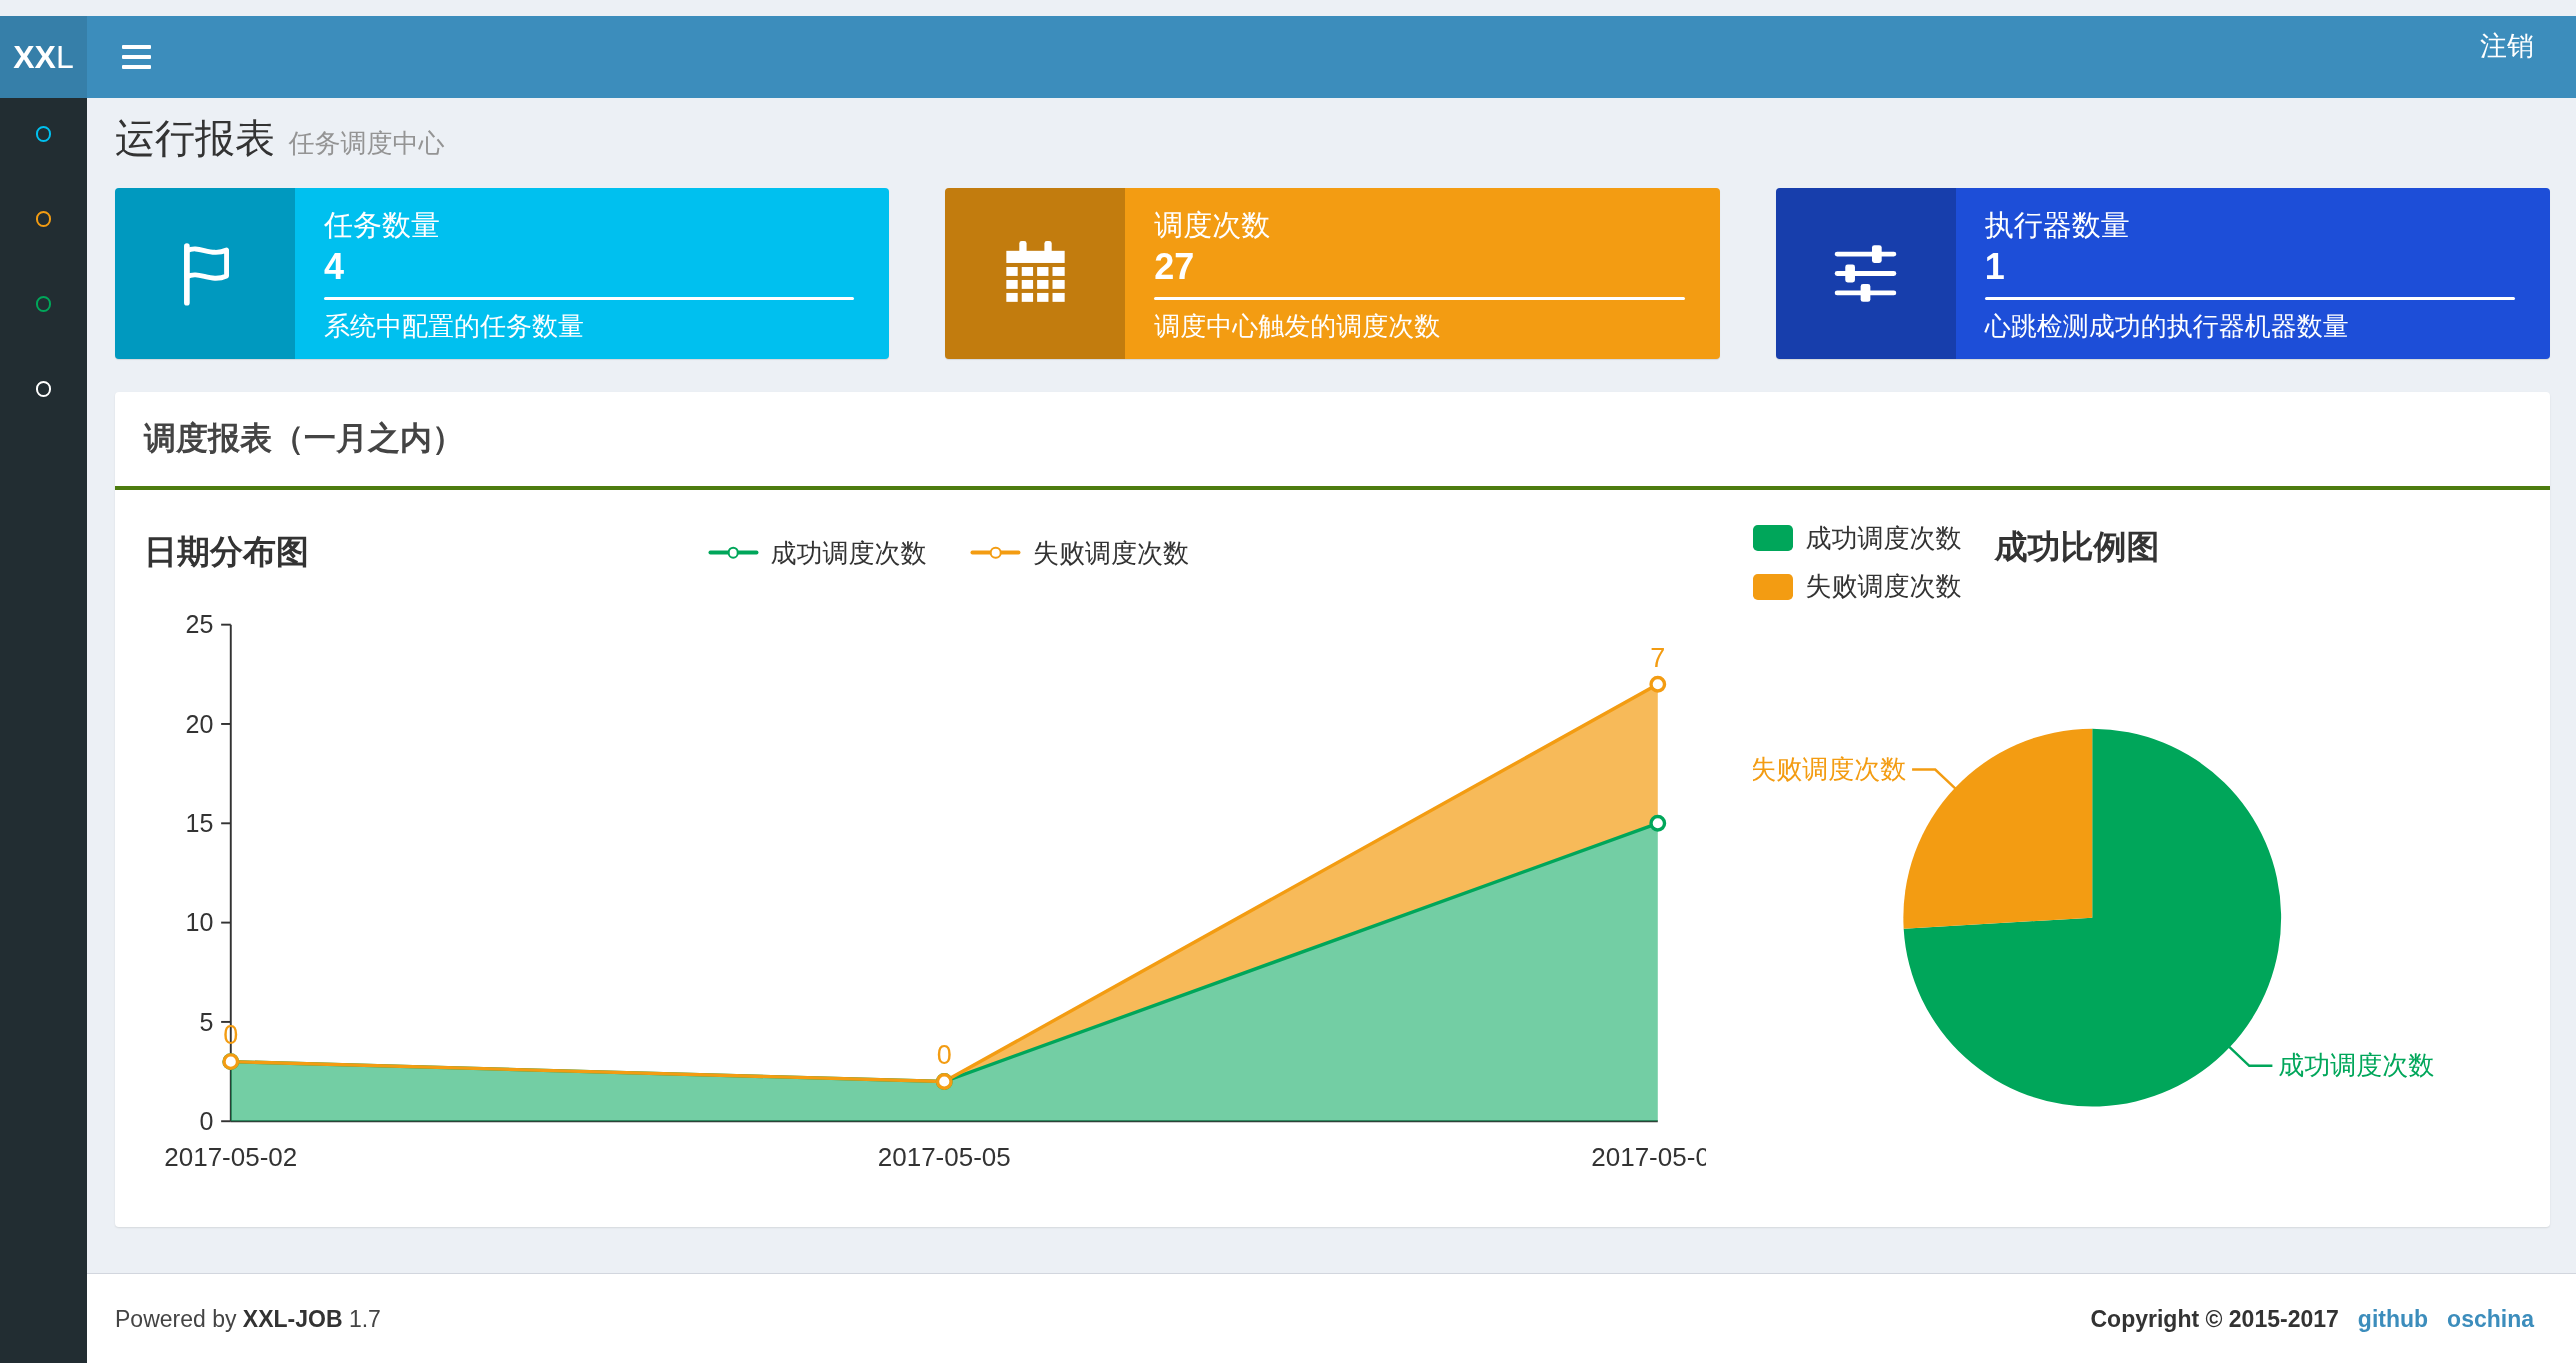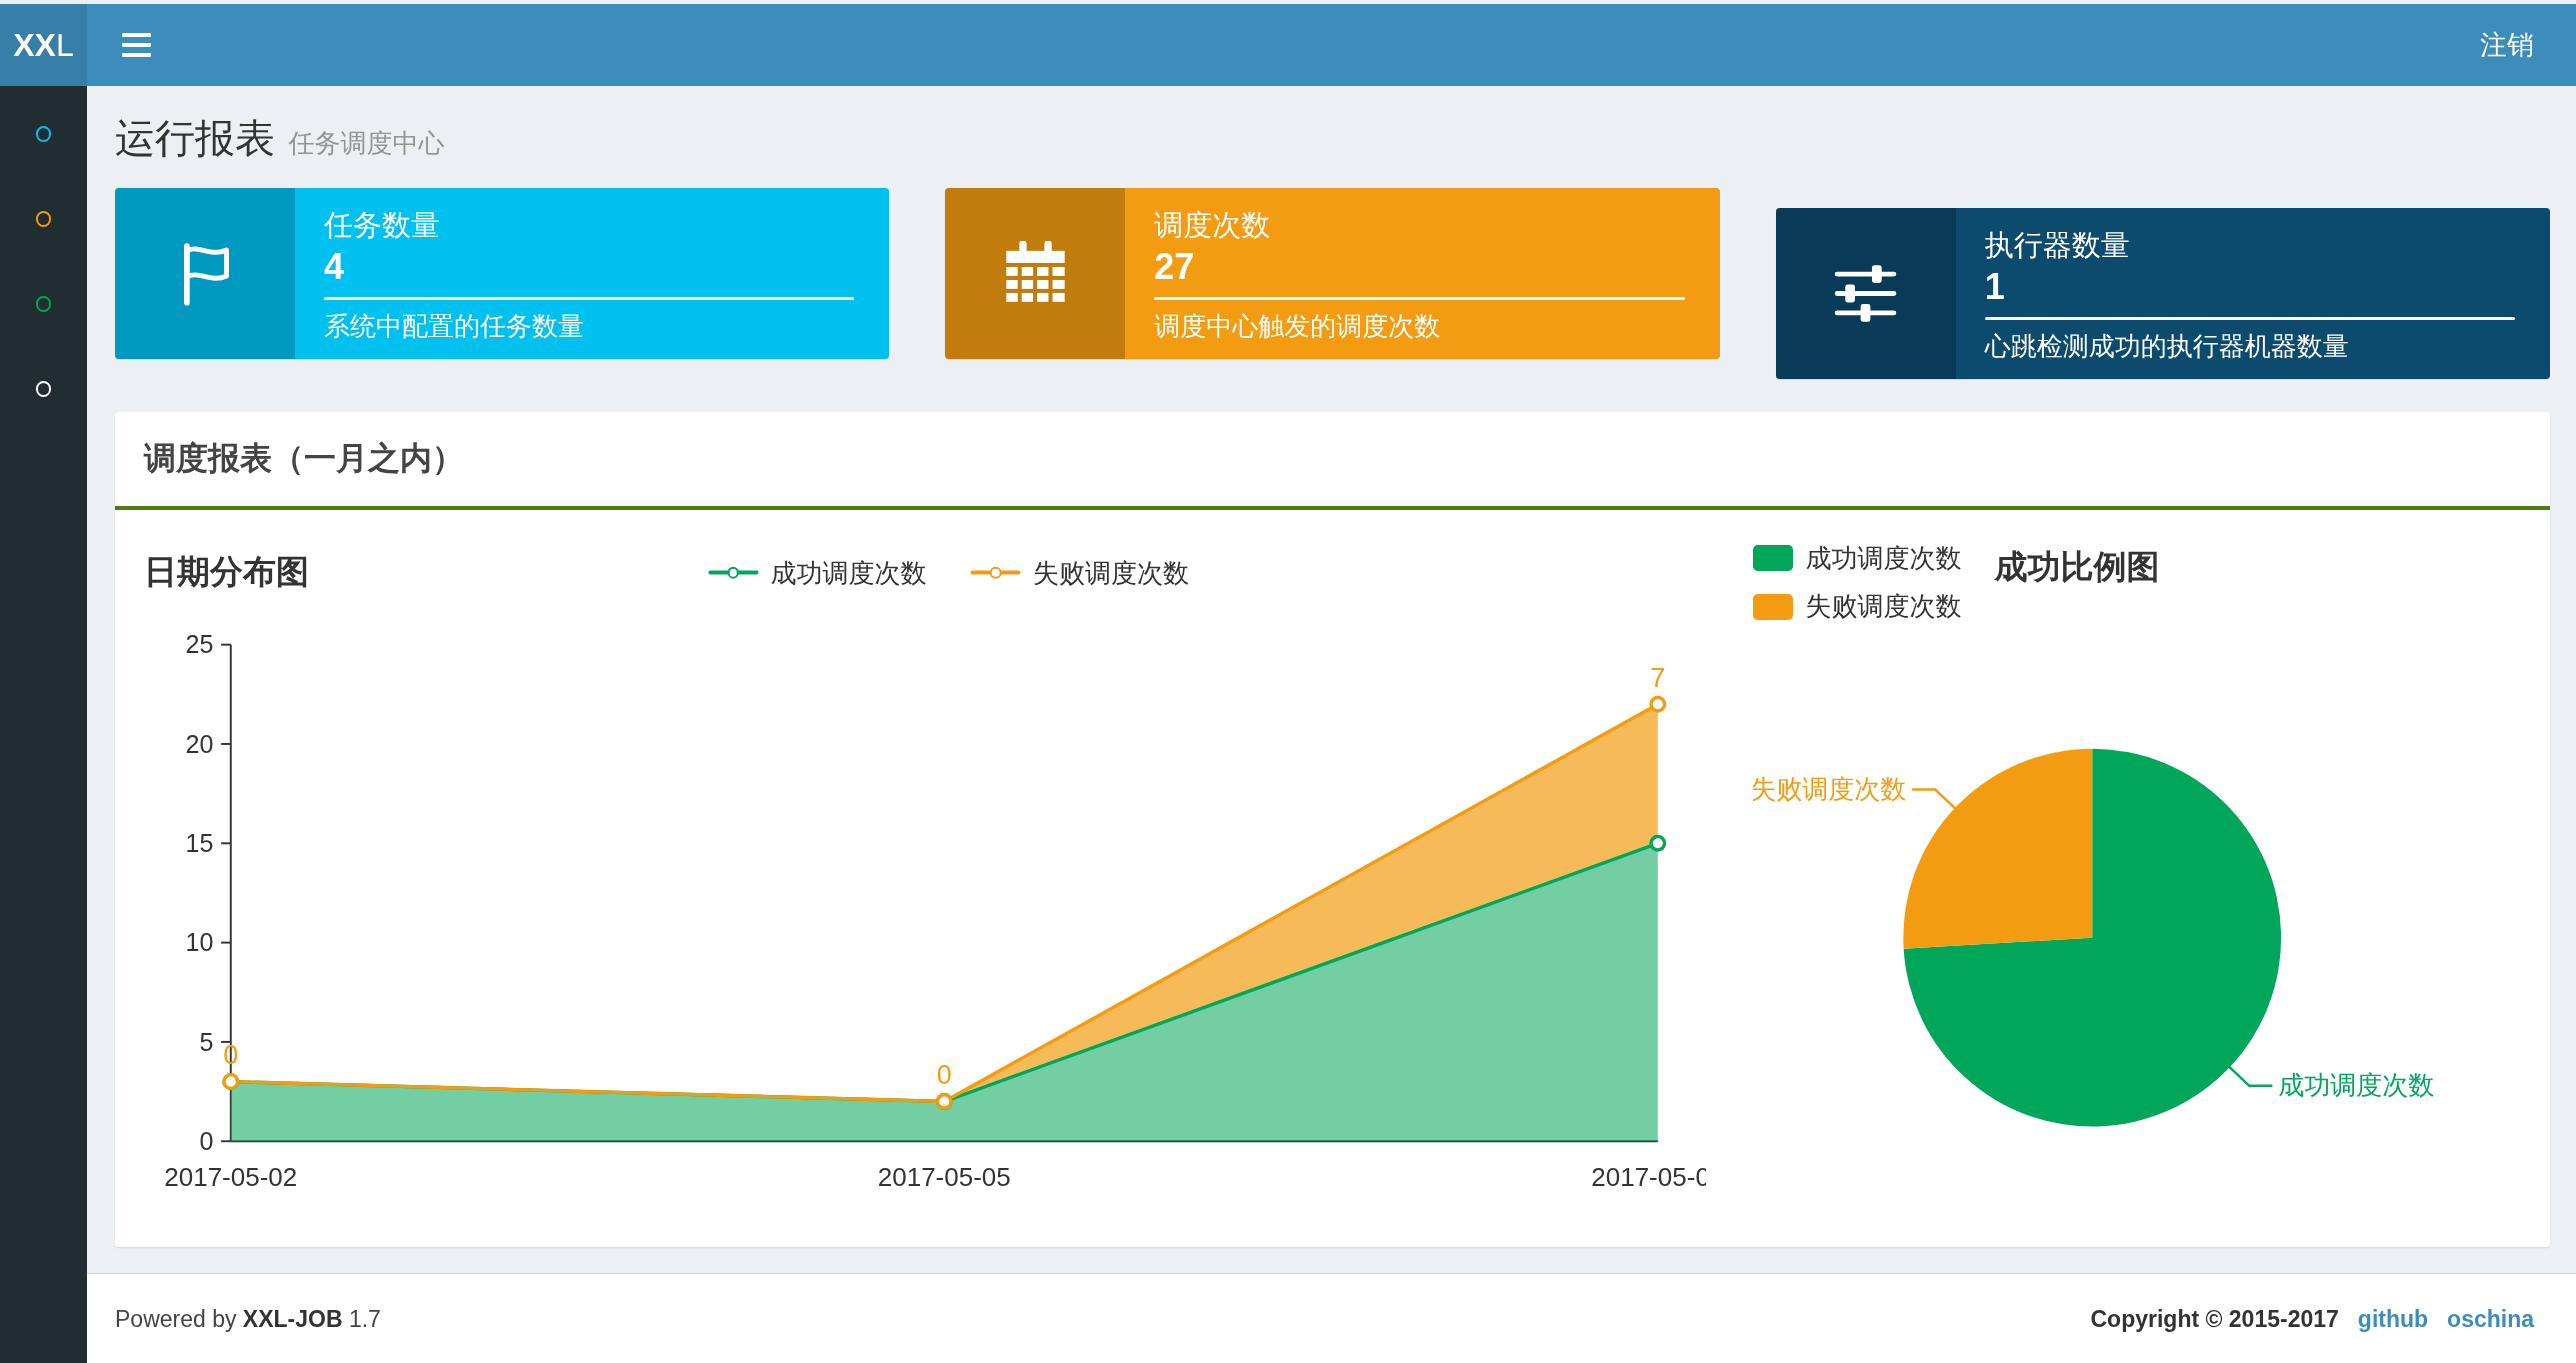--- a/index.html
+++ b/index.html
@@ -3,21 +3,21 @@
 <meta charset="utf-8">
 <style>
   * { box-sizing: border-box; }
   html,body { margin:0; padding:0; }
   body {
     width:2576px; height:1363px;
     font-family:"Liberation Sans", sans-serif;
     background:#ecf0f5; overflow:hidden;
   }
   
-  .navbar { position:fixed; top:4px; left:0; width:2576px; height:82px; background:#3c8dbc; display:flex; align-items:center; z-index:20; }
+  .navbar { position:fixed; top:16px; left:0; width:2576px; height:82px; background:#3c8dbc; display:flex; align-items:flex-end; z-index:20; }
   .logo { width:87px; height:82px; background:#367fa9; color:#fff; display:flex; align-items:center; justify-content:center; font-size:32px; cursor:pointer; }
   .logo b { font-weight:700; }
   .logo span { font-weight:300; }
   .hamburger { height:82px; padding:0 35px; display:flex; align-items:center; cursor:pointer; }
   .bars { display:flex; flex-direction:column; gap:5.8px; }
   .bars i { display:block; width:29px; height:3.9px; background:#fff; border-radius:1px; }
   .logout { margin-left:auto; height:104px; display:flex; align-items:center; padding:0 42px; color:#ffffff; font-size:27px; cursor:pointer; }
   
   .sidebar { position:fixed; top:82px; left:0; width:87px; height:1281px; background:#222d32; z-index:10; }
   .sidebar-item { height:85px; display:flex; align-items:center; justify-content:center; cursor:pointer; }
@@ -141,21 +141,21 @@
         </svg>
       </div>
       <div class="info-content">
         <div class="info-label">调度次数</div>
         <div class="info-value">27</div>
         <div class="info-divider"></div>
         <div class="info-desc">调度中心触发的调度次数</div>
       </div>
     </div>
 
-    <div class="info-box" style="background: #0c4a6e; margin-top: 20px;">
+    <div class="info-box" style="background: #1d4ed8;">
       <div class="info-icon">
         <svg width="81" height="81" viewBox="0 0 100 100">
           <g stroke="#fff" stroke-width="6" stroke-linecap="round">
             <line x1="15" y1="26" x2="85" y2="26"></line>
             <line x1="15" y1="50" x2="85" y2="50"></line>
             <line x1="15" y1="74" x2="85" y2="74"></line>
           </g>
           <g fill="#fff">
             <rect x="58" y="15" width="12" height="22" rx="3"></rect>
             <rect x="25" y="39" width="12" height="22" rx="3"></rect>

